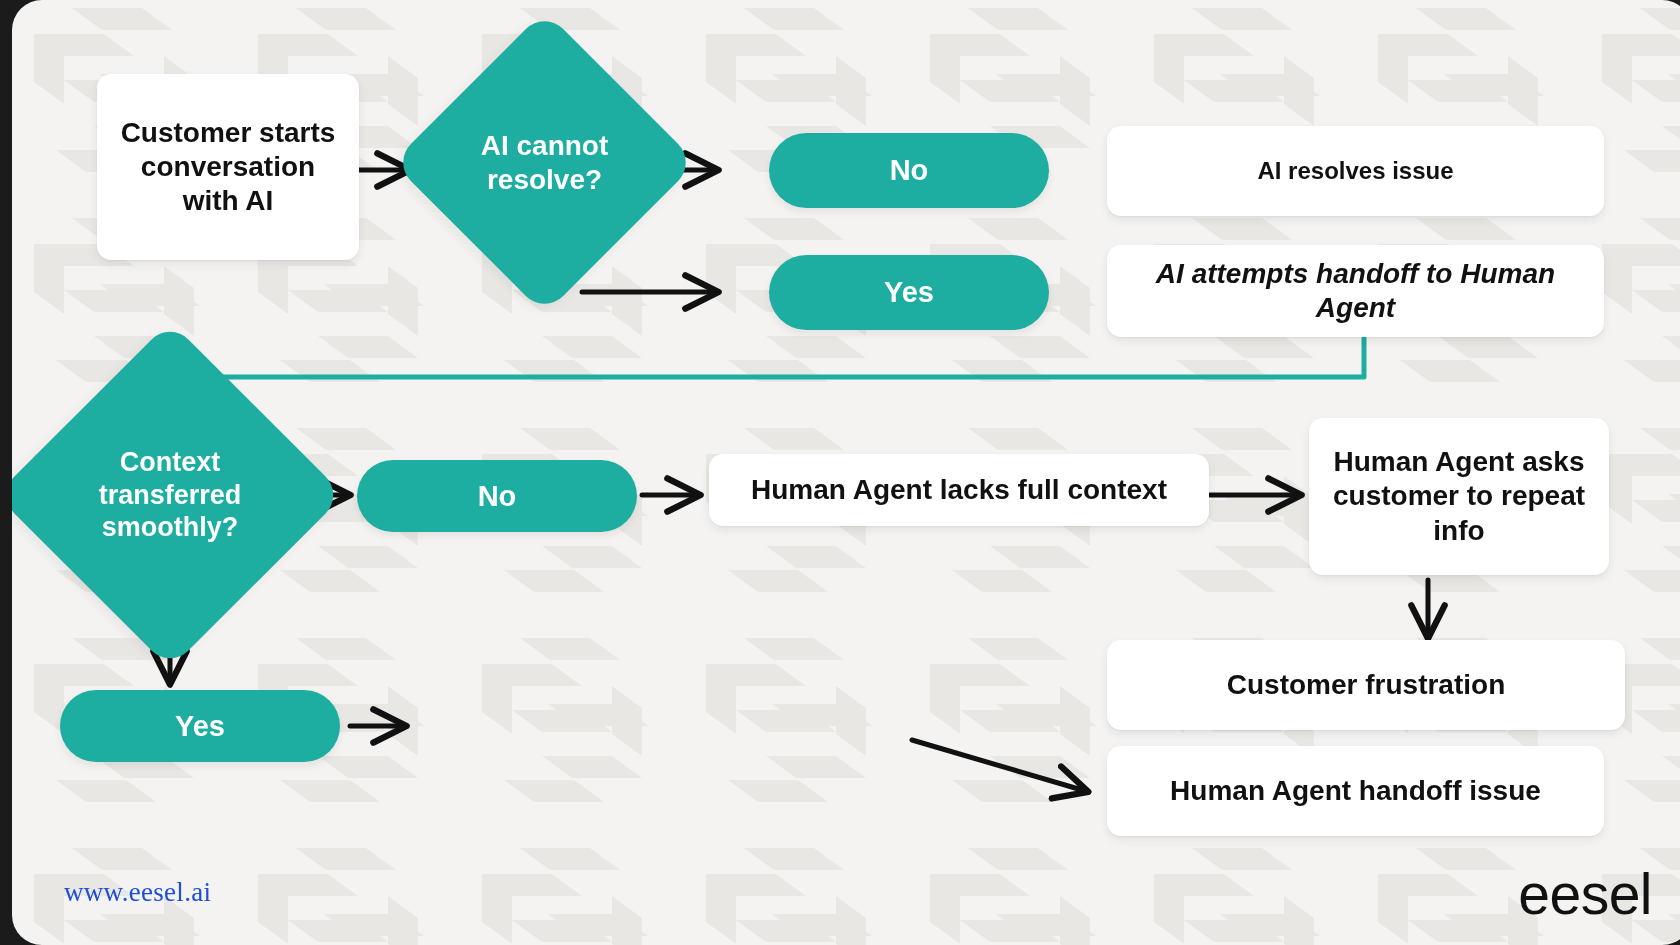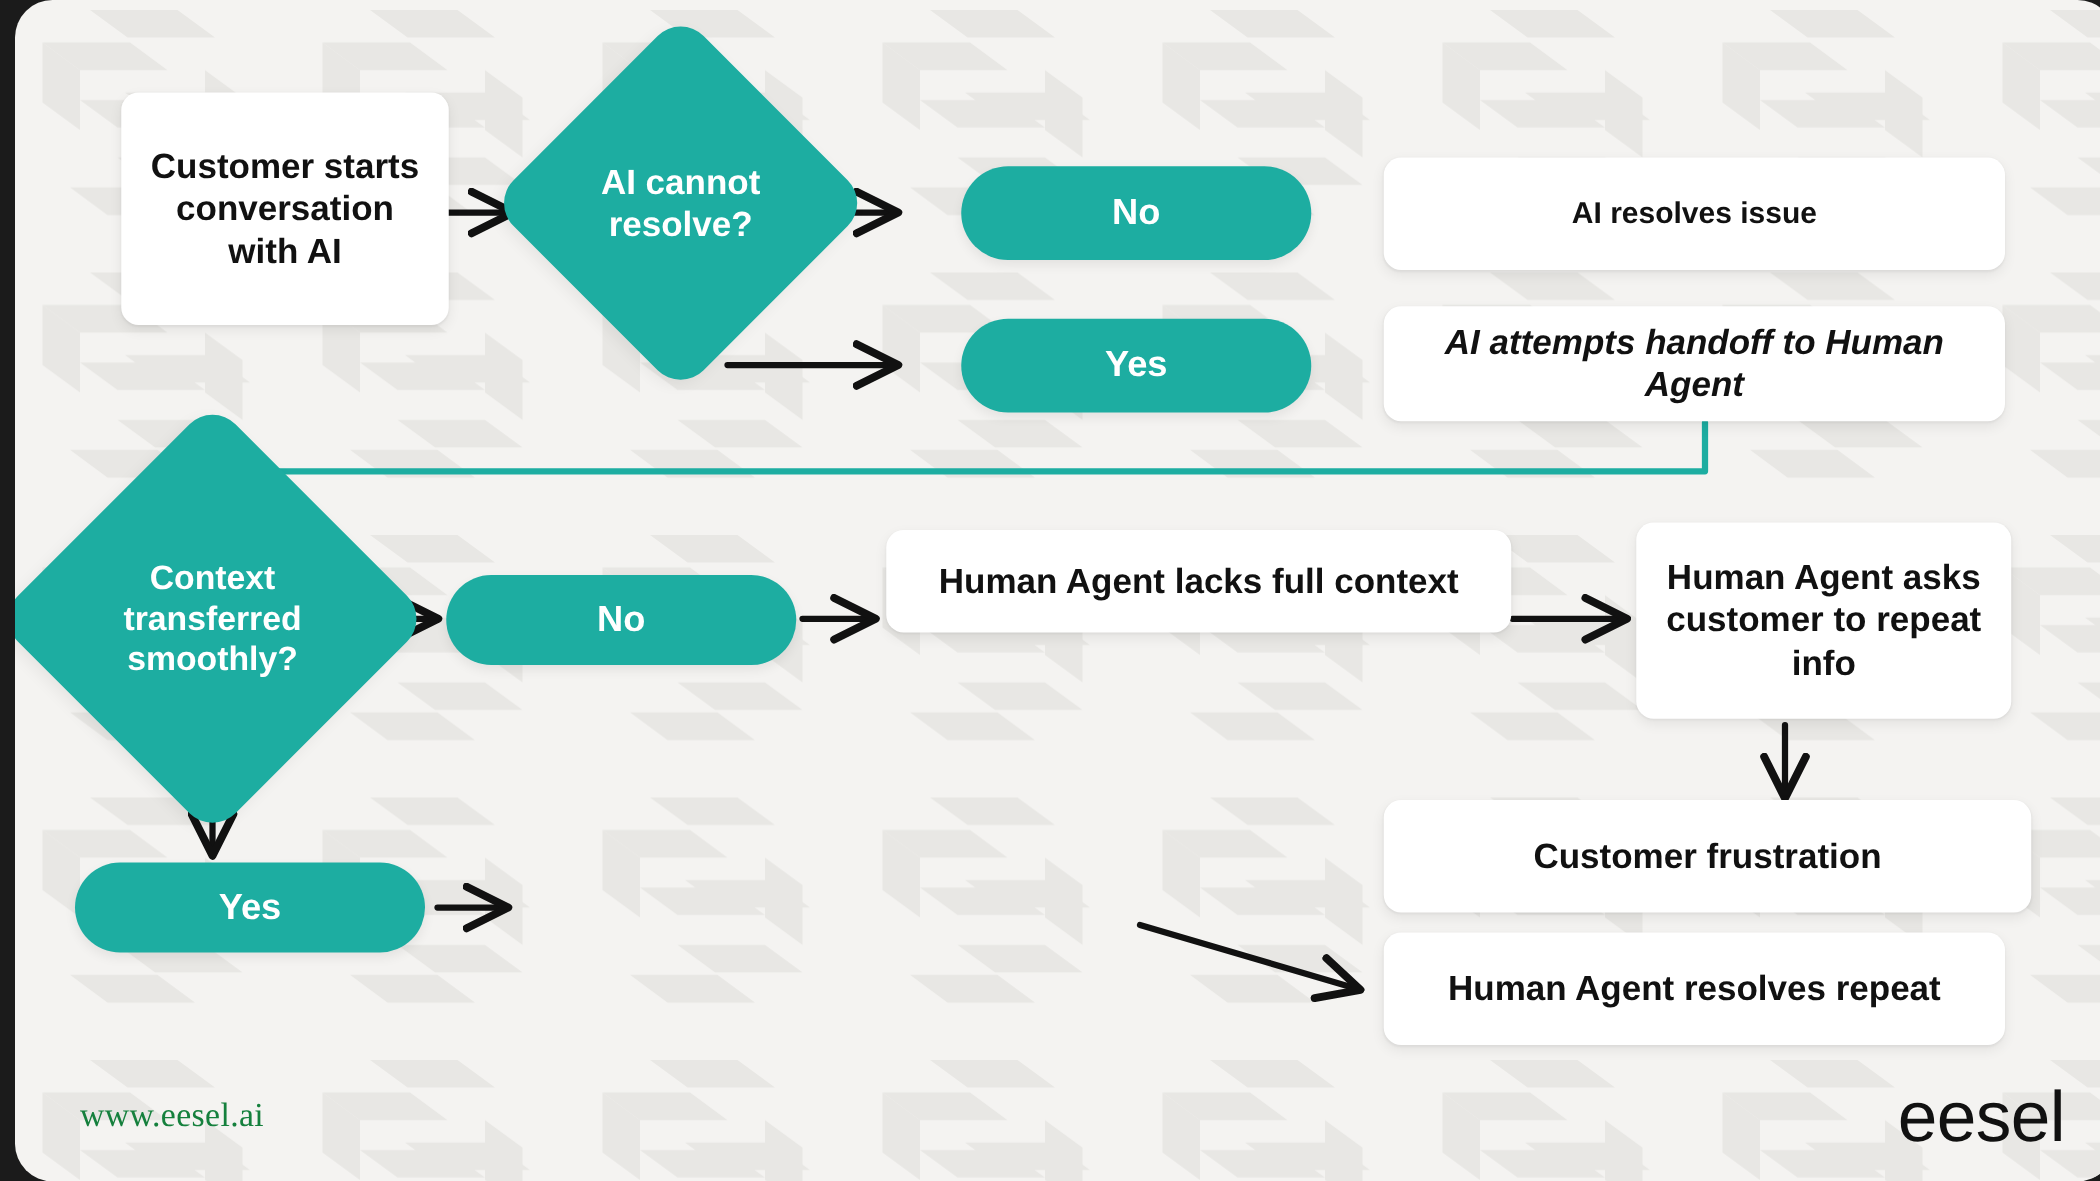--- a/index.html
+++ b/index.html
@@ -79,21 +79,21 @@
     inset: 0;
     pointer-events: none;
   }
   
   #site-url {
     position: absolute;
     left: 52px;
     top: 877px;
     font-family: "Liberation Serif", serif;
     font-size: 27px;
-    color: #15803d;
+    color: #1d4ed8;
     letter-spacing: 0.3px;
   }
   #brand-logo {
     position: absolute;
     right: 40px;
     top: 866px;
     font-family: Liberation Sans, sans-serif;
     font-size: 57px;
     color: #111111;
     letter-spacing: -0.5px;
@@ -176,28 +176,28 @@
 
   <div class="node card" style="left:1095px; top:245px; width:497px; height:92px; font-size:28px;font-style:italic;">AI attempts handoff to Human Agent</div>
 
   <div class="diamond-wrap" style="left:35px; top:372px; width:246px; height:246px;">
     <div class="diamond-shape"></div>
     <div class="diamond-label" style="font-size:27px; padding:0 22px;">Context transferred smoothly?</div>
   </div>
 
   <div class="node pill" style="left:345px; top:460px; width:280px; height:72px; font-size:29px;">No</div>
 
-  <div class="node card" style="left:697px; top:424px; width:500px; height:82px; font-size:28px;">Human Agent lacks full context</div>
+  <div class="node card" style="left:697px; top:454px; width:500px; height:72px; font-size:28px;">Human Agent lacks full context</div>
 
   <div class="node card" style="left:1297px; top:418px; width:300px; height:157px; font-size:28px;">Human Agent asks customer to repeat info</div>
 
   <div class="node card" style="left:1095px; top:640px; width:518px; height:90px; font-size:28px;">Customer frustration</div>
 
   <div class="node pill" style="left:48px; top:690px; width:280px; height:72px; font-size:29px;">Yes</div>
 
 
-  <div class="node card" style="left:1095px; top:746px; width:497px; height:90px; font-size:28px;">Human Agent resolves repeat</div>
+  <div class="node card" style="left:1095px; top:746px; width:497px; height:90px; font-size:28px;">Human Agent handoff issue</div>
 
   <div id="site-url">www.eesel.ai</div>
 
   <div id="brand-logo">eesel</div>
 
 </div>
 
 </body></html>

